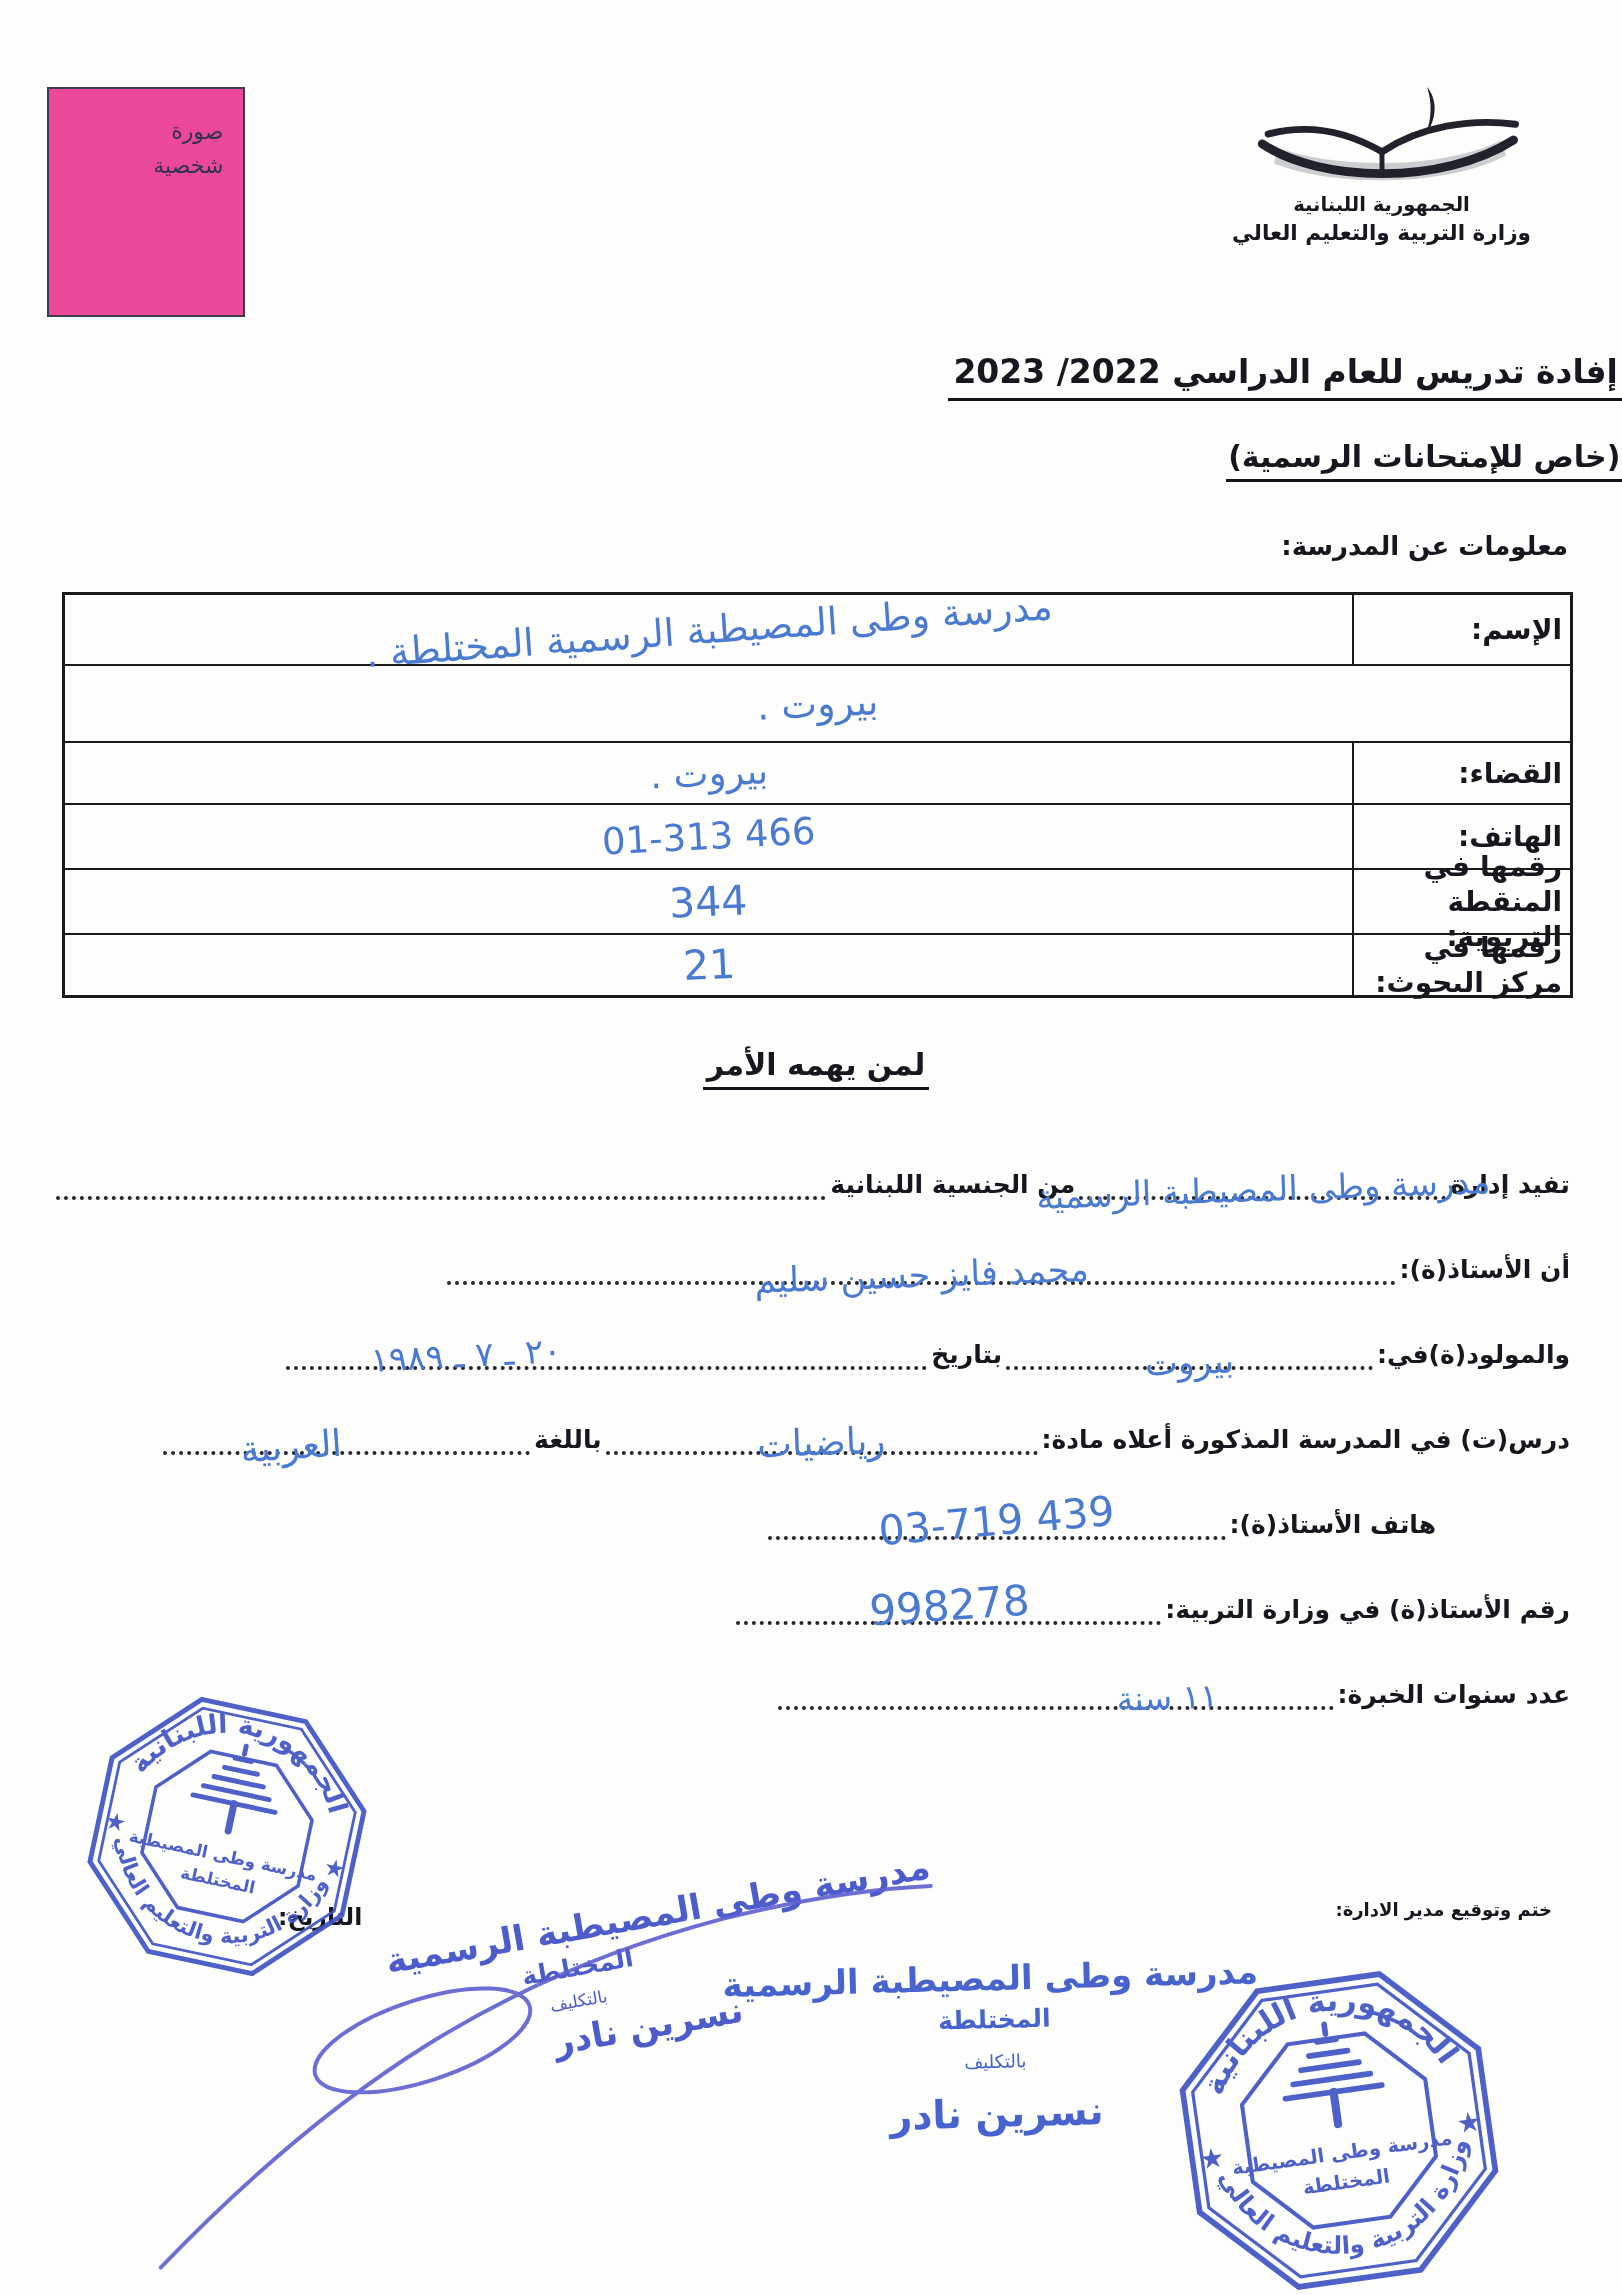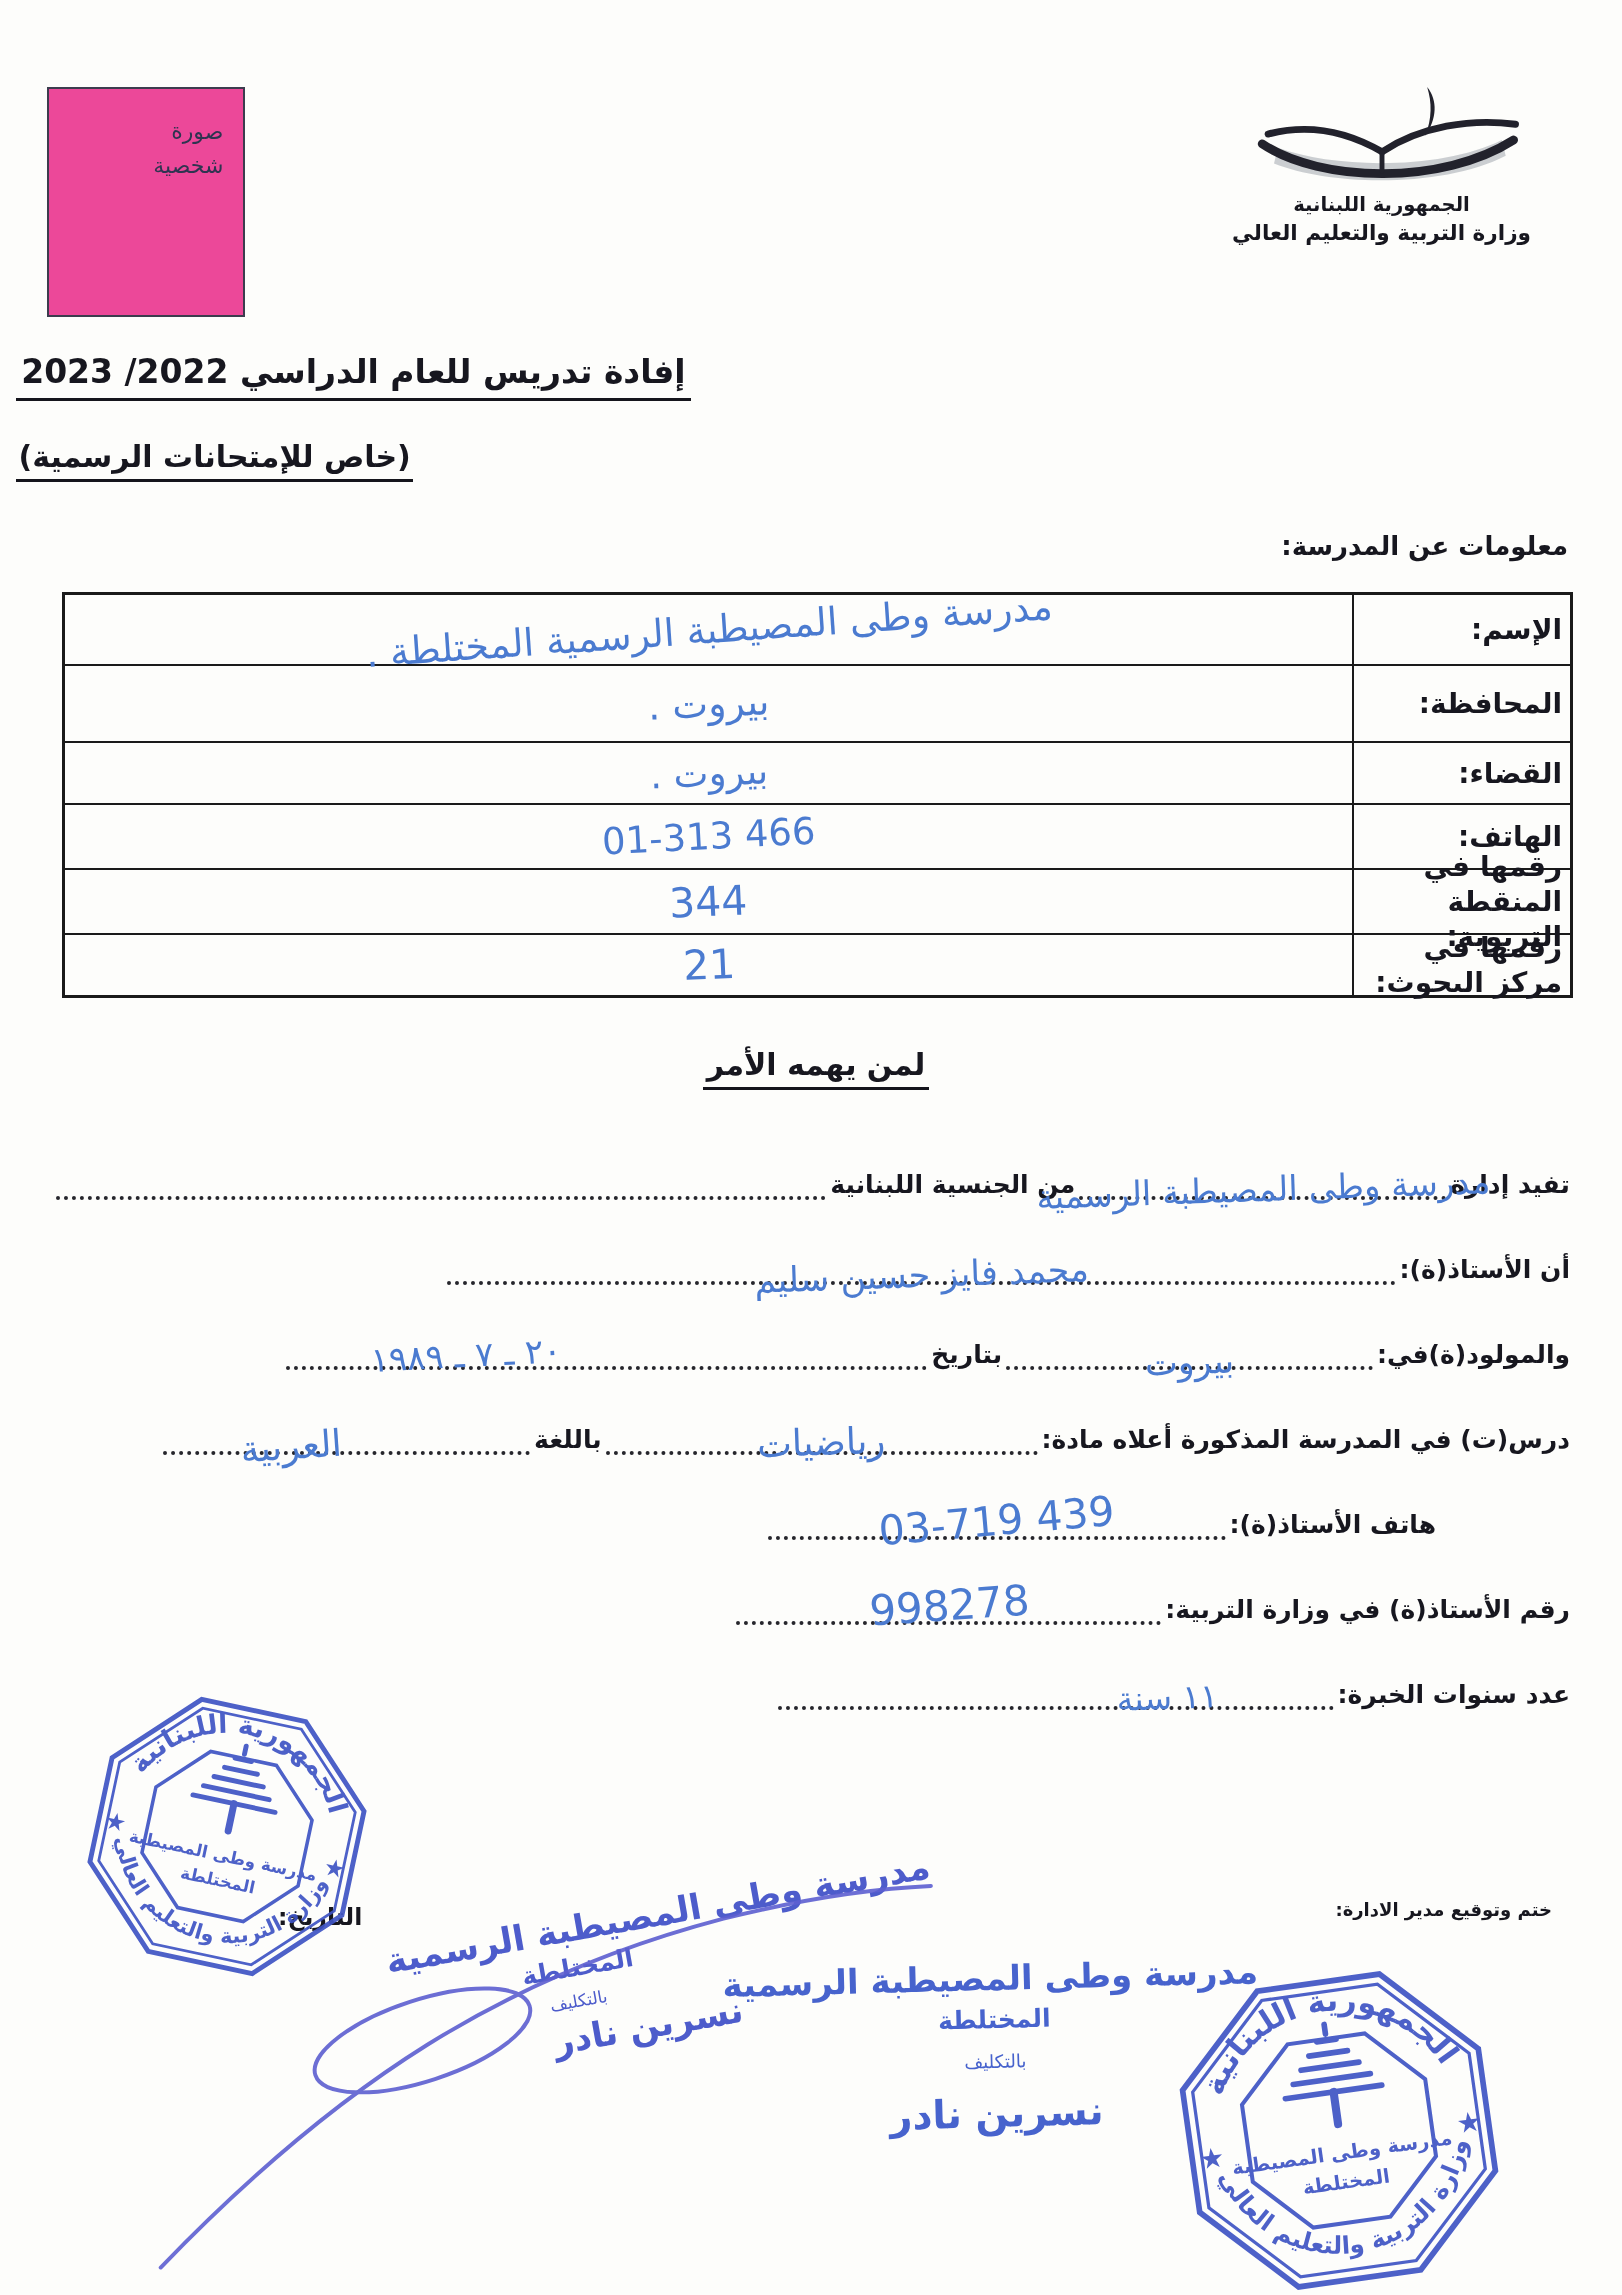--- a/index.html
+++ b/index.html
@@ -22,21 +22,21 @@
   .photo-box .lbl{
     direction:rtl;text-align:right;padding:26px 19.6px 0 0;
     font-size:22px;line-height:1.55;color:#2e3450;
   }
   
   .logo-block{left:1172px;top:85px;width:419px;text-align:center;}
   .logo-block svg{display:block;margin:0 auto;}
   .logo-line1{font-size:19.6px;font-weight:bold;direction:rtl;margin-top:0px;}
   .logo-line2{font-size:21.6px;font-weight:bold;direction:rtl;margin-top:3.9px;}
   
-  .title-block{left:16px;right:0;top:352px;text-align:left;direction:rtl;}
+  .title-block{left:16px;right:0;top:352px;text-align:right;direction:rtl;}
   .title-block .t1{
     display:inline-block;font-size:33px;font-weight:bold;
     border-bottom:3.9px solid #15151c;padding:0 5.2px 6.5px 5.2px;
   }
   .title-block .t2{
     display:inline-block;font-size:30px;font-weight:bold;
     border-bottom:3.3px solid #15151c;padding:0 2.6px 5.2px 2.6px;margin-top:38px;
   }
   .info-heading{right:55px;top:531px;font-size:26px;font-weight:bold;direction:rtl;}
   
@@ -138,21 +138,20 @@
 <div class="abs info-heading">معلومات عن المدرسة:</div>
 
 <div class="abs stable">
   <div class="trow" style="height:69px">
     <div class="tlabel">الإسم:</div>
     <div class="tvalue">
       <span class="hw" style="font-size:38px;transform:rotate(-4deg)">مدرسة وطى المصيطبة الرسمية المختلطة .</span>
     </div>
   </div>
   <div class="trow" style="height:75px">
-    <div class="tlabel">المحافظة:</div>
     <div class="tvalue">
       <span class="hw" style="font-size:38px">بيروت .</span>
     </div>
   </div>
   <div class="trow" style="height:60px">
     <div class="tlabel">القضاء:</div>
     <div class="tvalue">
       <span class="hw" style="font-size:37px">بيروت .</span>
     </div>
   </div>

